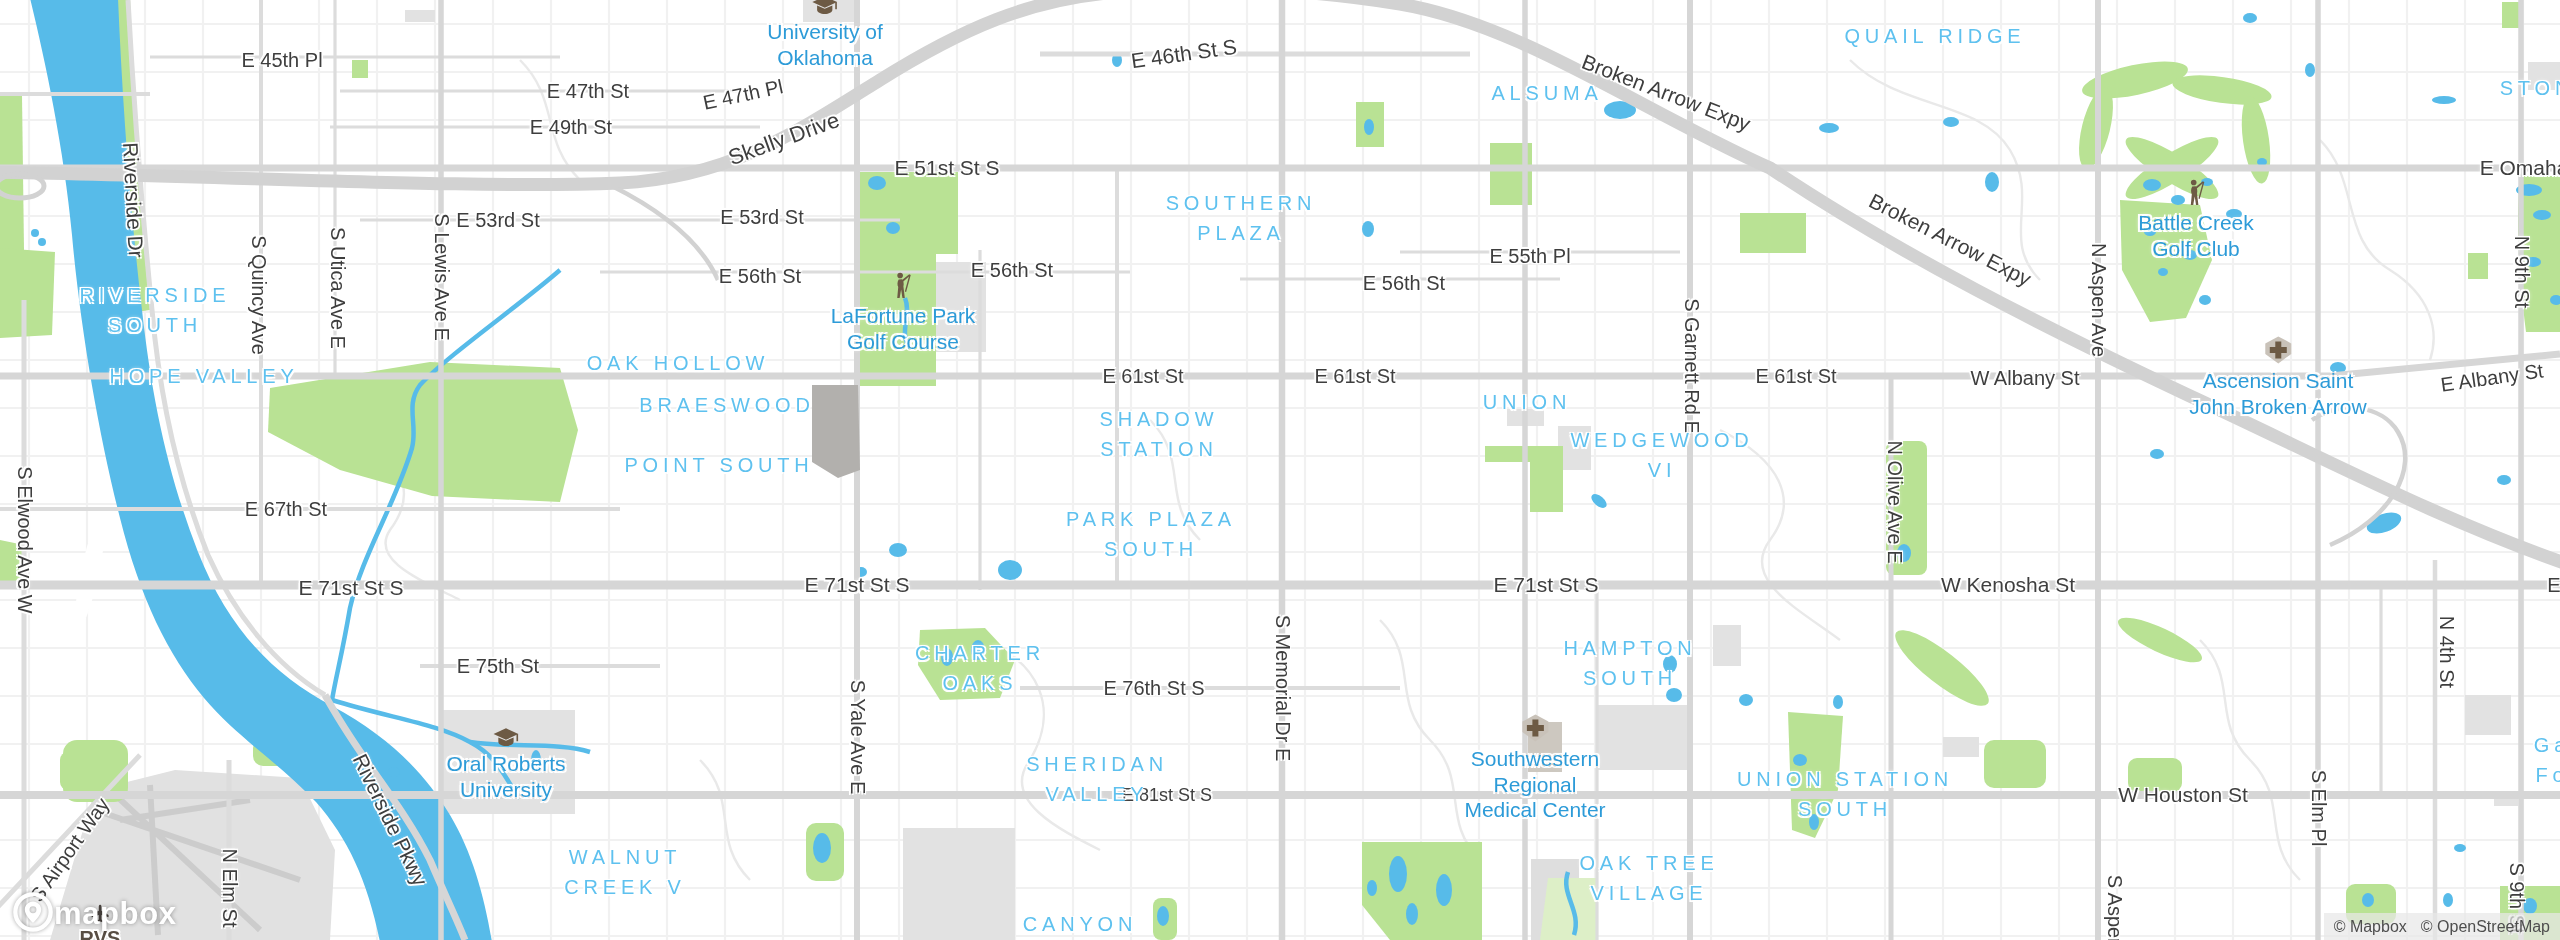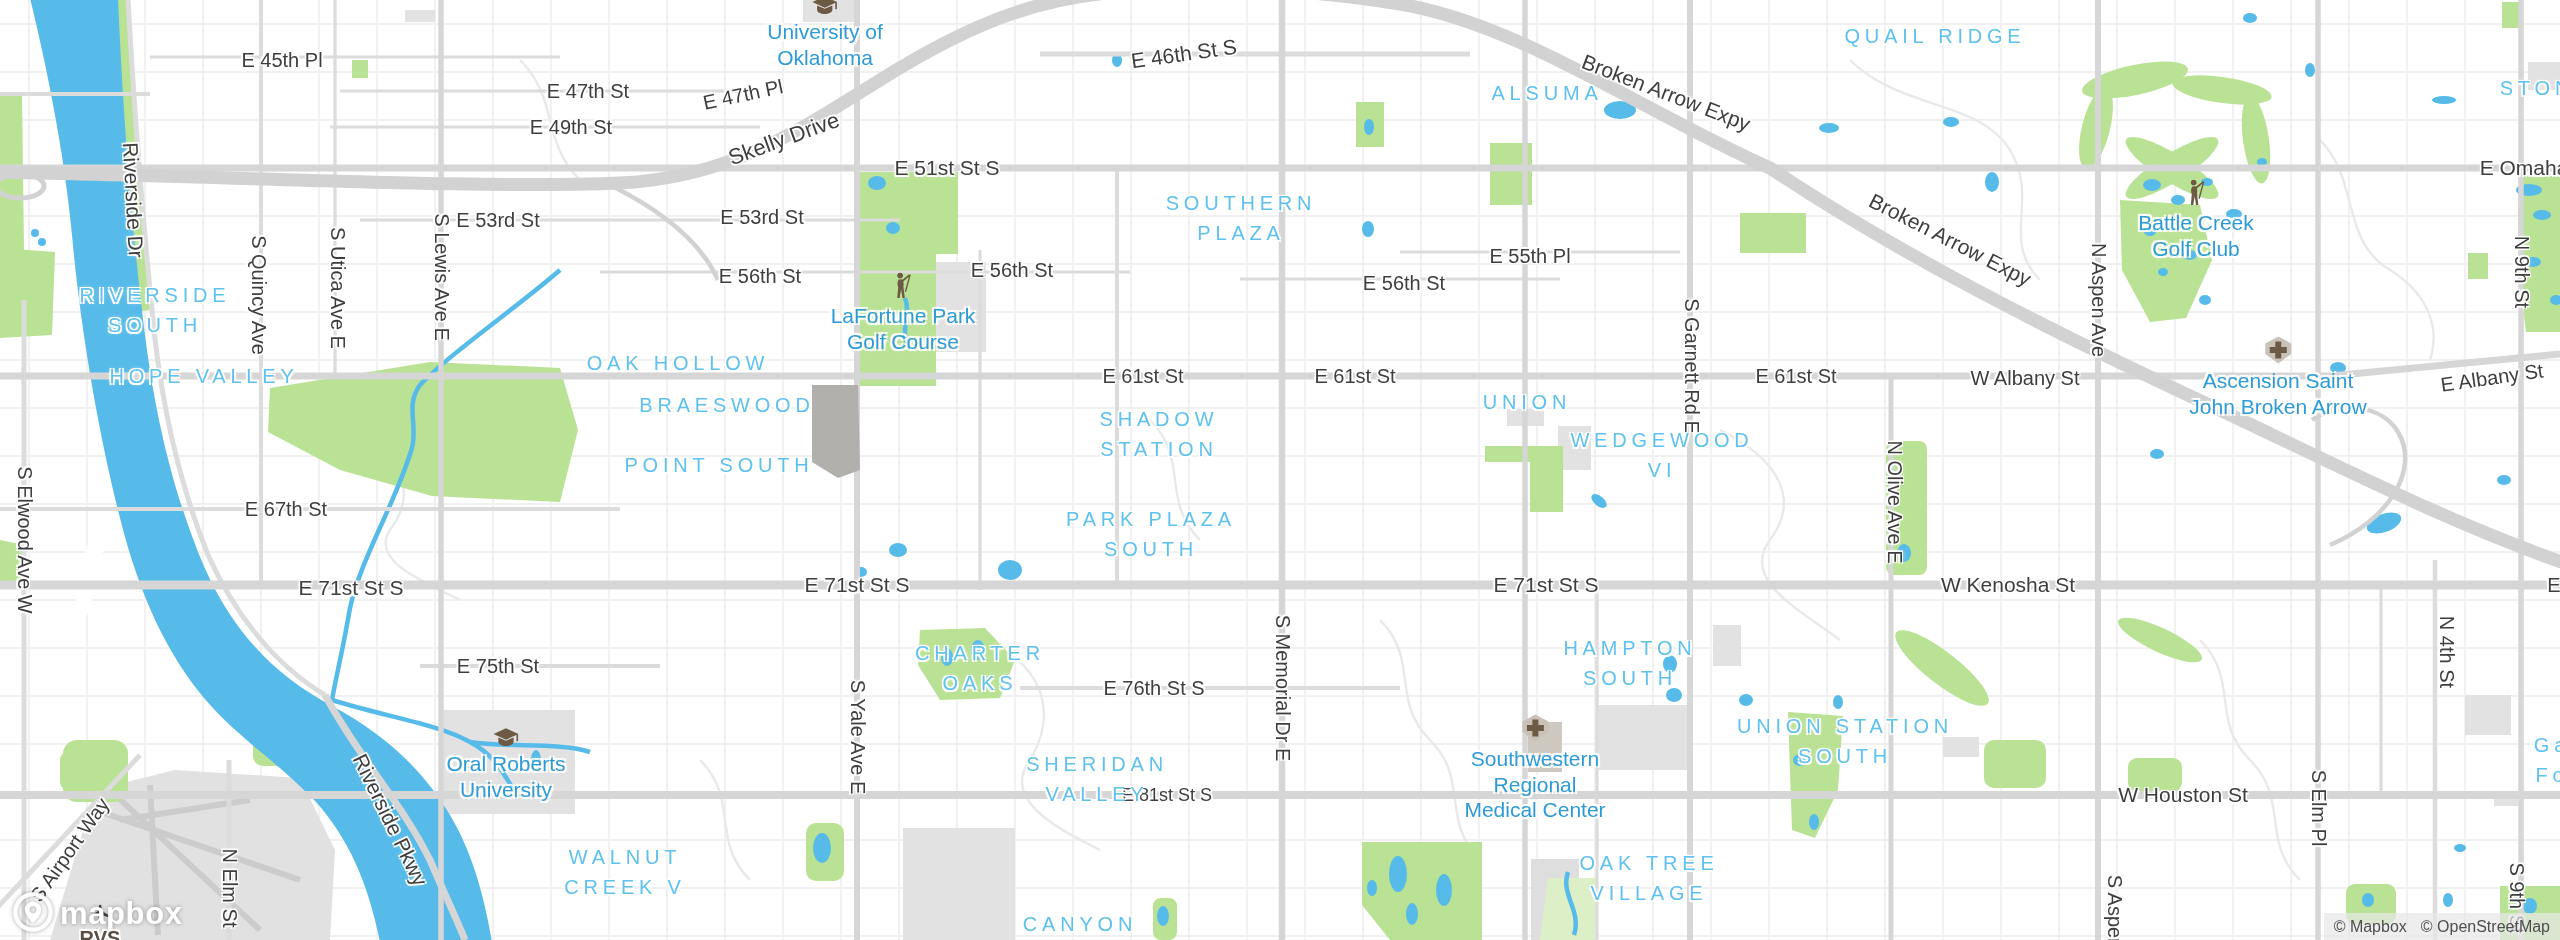--- a/index.html
+++ b/index.html
@@ -13,21 +13,21 @@
   .nb{color:var(--nbc,#5ec1ef);font-size:20px;letter-spacing:.24em;text-align:center;line-height:1.5;
       text-shadow:-1.5px -1.5px 0 #fff,1.5px -1.5px 0 #fff,-1.5px 1.5px 0 #fff,1.5px 1.5px 0 #fff,0 0 4px #fff;}
   .poi{color:var(--poic,#2d9bd8);font-size:21px;text-align:center;line-height:1.22;
       text-shadow:-2px -2px 0 #fff,2px -2px 0 #fff,-2px 2px 0 #fff,2px 2px 0 #fff,0 0 5px #fff;}
   .city{color:var(--cityc,#171717);font-size:37px;font-weight:700;letter-spacing:.01em;
       text-shadow:-2px -2px 0 #fff,2px -2px 0 #fff,-2px 2px 0 #fff,2px 2px 0 #fff,0 0 6px #fff;}
   .airport{color:var(--airc,#584e44);font-size:20px;font-weight:700;text-align:center;
       text-shadow:-1.5px -1.5px 0 #fff,1.5px -1.5px 0 #fff,-1.5px 1.5px 0 #fff,1.5px 1.5px 0 #fff;}
   .licon{display:block;margin:0 auto 3px;line-height:0;}
   .lbl span{display:block;}
-  #logo{position:absolute;left:12px;bottom:4px;display:flex;align-items:center;gap:6px;
+  #logo{position:absolute;left:12px;bottom:4px;display:flex;align-items:center;
         filter:drop-shadow(0 0 2px rgba(0,0,0,.35));}
   #logo .word{color:#fff;font-size:31px;font-weight:700;letter-spacing:.02em;
         font-family:"Liberation Sans",sans-serif;}
   #attrib{position:absolute;right:0;bottom:0;height:27px;display:flex;align-items:center;
         background:rgba(232,232,232,.72);padding:0 10px;gap:14px;}
   #attrib span{color:#4e4e4e;font-size:16px;}
   .water{fill:var(--water,#57bbe9);}
   .wline{stroke:var(--water,#57bbe9);fill:none;}
   .park{fill:var(--park,#b9e294);}
   .parkpale{fill:var(--parkpale,#ddefc7);}
@@ -442,21 +442,21 @@
         <span>OAKS</span>
       </div>
       <div class="lbl nb" style="left: 1097px; top: 771px; transform: translate(-50%, -50%); margin-top: 8px;">
         <span>SHERIDAN</span>
         <span>VALLEY</span>
       </div>
       <div class="lbl nb" style="left: 1630px; top: 663px; transform: translate(-50%, -50%);">
         <span>HAMPTON</span>
         <span>SOUTH</span>
       </div>
-      <div class="lbl nb" style="left: 1845px; top: 741px; transform: translate(-50%, -50%);">
+      <div class="lbl nb" style="left: 1845px; top: 794px; transform: translate(-50%, -50%);">
         <span>UNION STATION</span>
         <span>SOUTH</span>
       </div>
       <div class="lbl nb" style="left: 1649px; top: 878px; transform: translate(-50%, -50%);">
         <span>OAK TREE</span>
         <span>VILLAGE</span>
       </div>
       <div class="lbl nb" style="left: 625px; top: 872px; transform: translate(-50%, -50%);">
         <span>WALNUT</span>
         <span>CREEK V</span>

